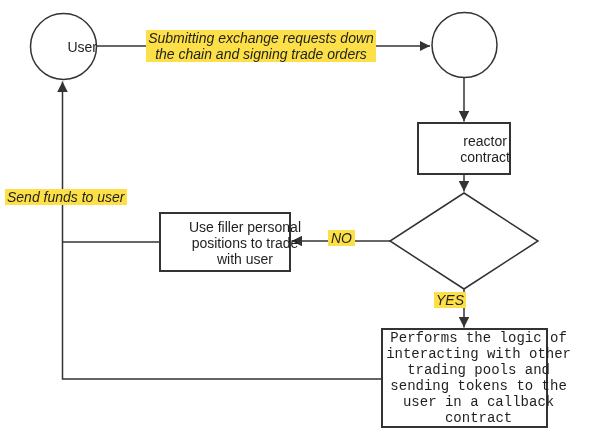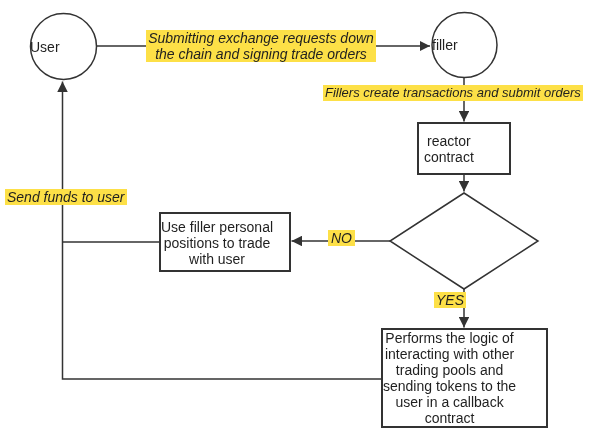--- a/index.html
+++ b/index.html
@@ -18,30 +18,30 @@
     z-index: 2;
     font-size: 14px;
     line-height: 16px;
     color: #1f1f1f;
     white-space: pre;
     text-align: center;
   }
   .node-lbl {
     display: flex;
     align-items: center;
-    justify-content: flex-start;
+    justify-content: flex-end;
   }
   .edge-lbl { background: #fde047; padding: 0 2px; font-style: italic; }
 
   .lbl-user     { left: 30px;  top: 13px;  width: 67px;  height: 67px; }
   .lbl-filler   { left: 432px; top: 13px;  width: 65px;  height: 64px; }
-  .lbl-reactor  { left: 418px; top: 123px; width: 92px;  height: 51px; padding-left: 6px; }
+  .lbl-reactor  { left: 418px; top: 123px; width: 92px;  height: 51px; }
   .lbl-decision { left: 394px; top: 195px; width: 140px; height: 92px; }
-  .lbl-personal { left: 161px; top: 214px; width: 128px; height: 57px; }
-  .lbl-callback { left: 383px; top: 330px; width: 188px; height: 96px; }
+  .lbl-personal { left: 173px; top: 214px; width: 128px; height: 57px; }
+  .lbl-callback { left: 383px; top: 330px; width: 188px; height: 96px; font-family: Liberation Mono, monospace; }
 
   .lbl-submit   { left: 146px; top: 30px;  width: 226px; }
   .lbl-fillers  { left: 323px; top: 85px;  font-size: 13px; }
   .lbl-send     { left: 5px;   top: 189px; }
   .lbl-no       { left: 328px; top: 230px; padding: 0 3px; }
   .lbl-yes      { left: 434px; top: 292px; }
 </style>
 </head>
 <body>
 
@@ -66,41 +66,37 @@
     <circle cx="464.5" cy="45" r="32.5" fill="#ffffff" stroke="#333333" stroke-width="1.5"></circle>
     <rect x="418" y="123" width="92" height="51" fill="#ffffff" stroke="#333333" stroke-width="2"></rect>
     <polygon points="464,193 538,241 464,289 390,241" fill="#ffffff" stroke="#333333" stroke-width="1.5"></polygon>
     <rect x="160" y="213" width="130" height="58" fill="#ffffff" stroke="#333333" stroke-width="2"></rect>
     <rect x="382" y="329" width="165" height="98" fill="#ffffff" stroke="#333333" stroke-width="2"></rect>
   </svg>
 
   <div class="lbl node-lbl lbl-user">
     <span>User</span>
   </div>
-  <div class="lbl node-lbl lbl-filler">
-    <span>filler</span>
-  </div>
   <div class="lbl node-lbl lbl-reactor">
     <span>reactor
 contract</span>
   </div>
   <div class="lbl node-lbl lbl-personal">
     <span>Use filler personal
 positions to trade
 with user</span>
   </div>
   <div class="lbl node-lbl lbl-callback">
     <span>Performs the logic of
 interacting with other
 trading pools and
 sending tokens to the
 user in a callback
 contract</span>
   </div>
 
   <div class="lbl edge-lbl lbl-submit">Submitting exchange requests down
 the chain and signing trade orders</div>
-  <div class="lbl edge-lbl lbl-fillers">Fillers create transactions and submit orders</div>
   <div class="lbl edge-lbl lbl-send">Send funds to user</div>
   <div class="lbl edge-lbl lbl-no">NO</div>
   <div class="lbl edge-lbl lbl-yes">YES</div>
 
 </div>
 
 </body></html>

